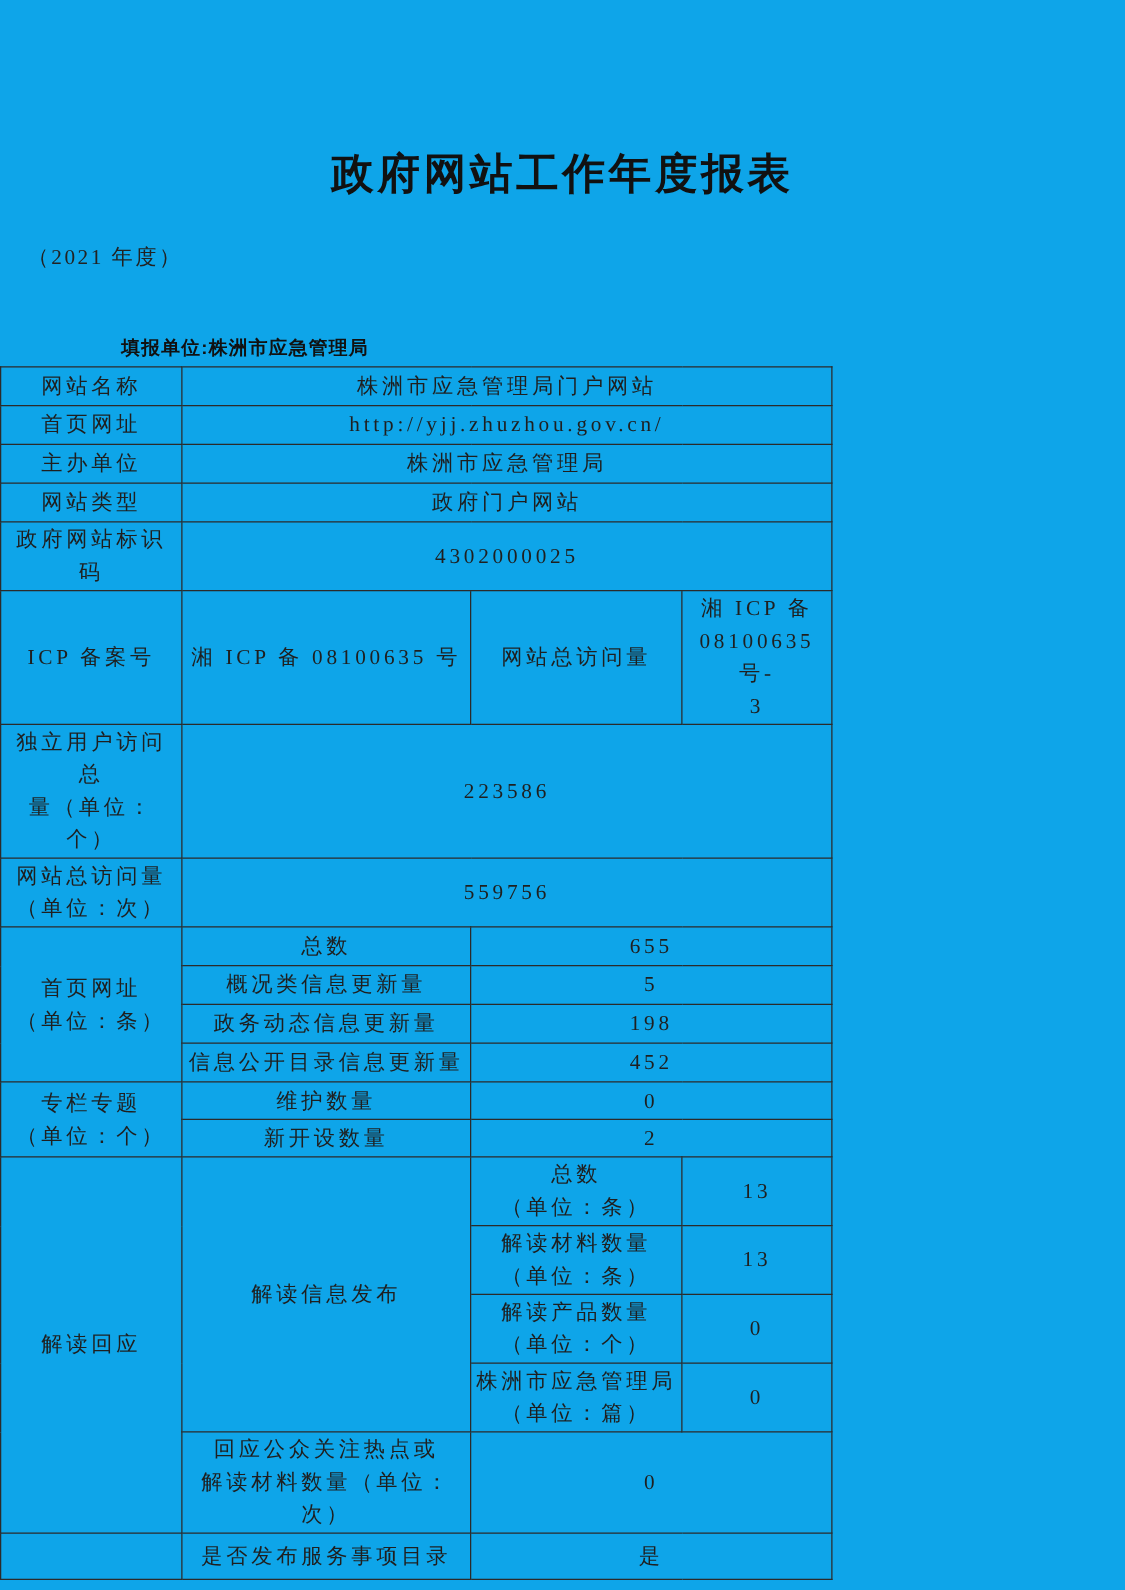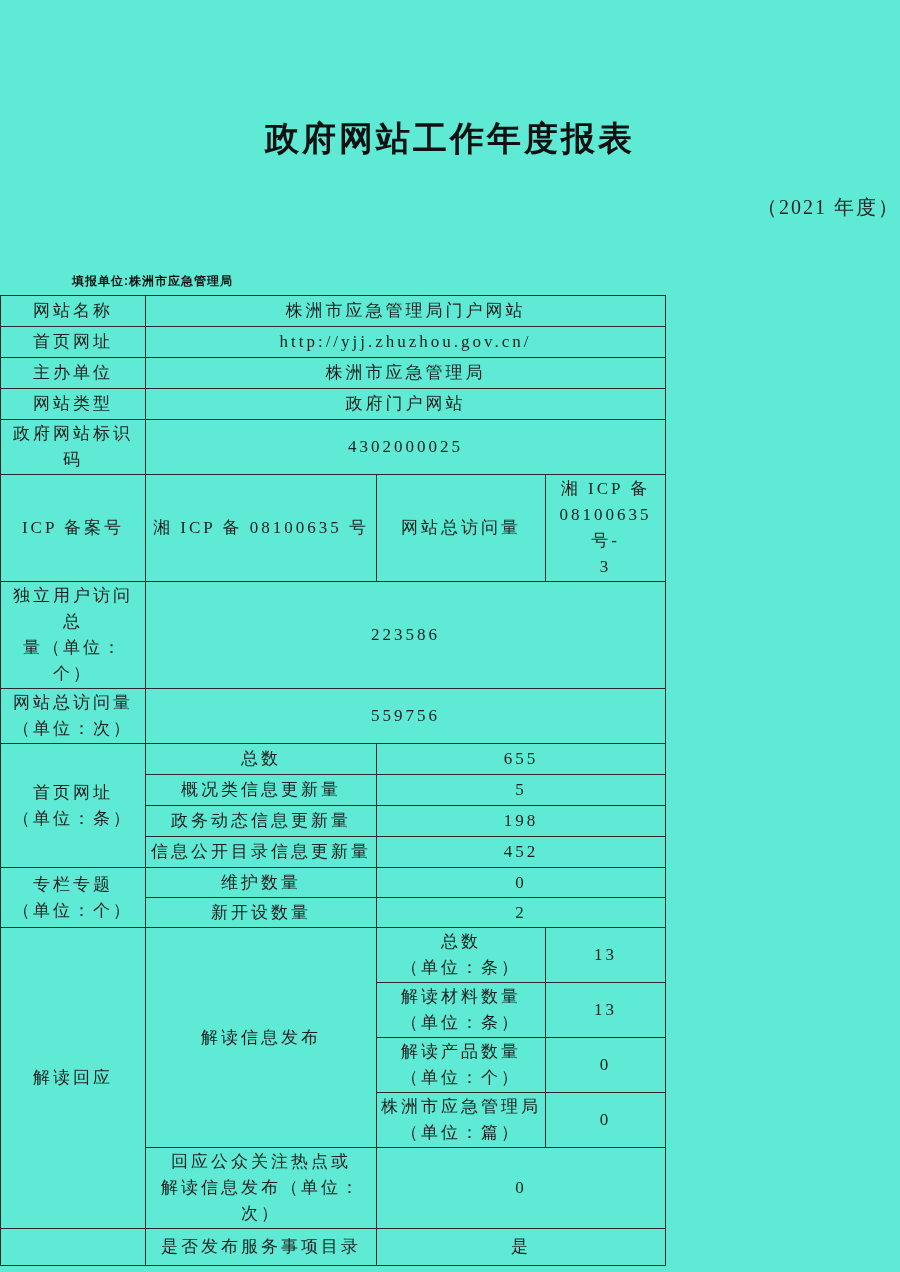--- a/index.html
+++ b/index.html
@@ -3,44 +3,44 @@
 <meta charset="utf-8">
 <style>
   * { margin:0; padding:0; box-sizing:border-box; }
   html, body { background:#ffffff; }
   body {
     width:900px; height:1272px;
     font-family:"Liberation Serif","DejaVu Serif",serif;
     color:#1a1a1a;
     overflow:hidden;
   }
-  .page { position:relative; width:900px; height:1272px; background:#5eead4; }
+  .page { position:relative; width:900px; height:1272px; background:#0ea5e9; }
 
   .doc-title {
     padding-top:116px;
     text-align:center;
     font-family:"Liberation Sans","DejaVu Sans",sans-serif;
     font-weight:700;
     font-size:34px;
     letter-spacing:3px;
     color:#111;
   }
   .doc-subtitle {
     margin-top:32px;
-    text-align:right;
-    font-size:20px;
+    text-align:left;
+    font-size:17px;
     letter-spacing:2px;
     color:#222;
     margin-left:22px;
   }
   .unit-line {
-    margin:52px 0 5px 72px;
+    margin:52px 0 5px 97px;
     font-family:"Liberation Sans","DejaVu Sans",sans-serif;
     font-weight:700;
-    font-size:12px;
+    font-size:15px;
     letter-spacing:1px;
     color:#111;
   }
 
   table.report {
     border-collapse:collapse;
     table-layout:fixed;
     width:665px;
   }
   col.c1 { width:145px; }
@@ -174,21 +174,21 @@
 （单位：个）</td>
         <td>0</td>
       </tr>
       <tr class="h52">
         <td>株洲市应急管理局
 （单位：篇）</td>
         <td>0</td>
       </tr>
       <tr class="h80">
         <td>回应公众关注热点或
-解读信息发布（单位：
+解读材料数量（单位：
 次）</td>
         <td colspan="2">0</td>
       </tr>
 
       <tr class="h37">
         <td></td>
         <td>是否发布服务事项目录</td>
         <td colspan="2">是</td>
       </tr>
     </tbody>

